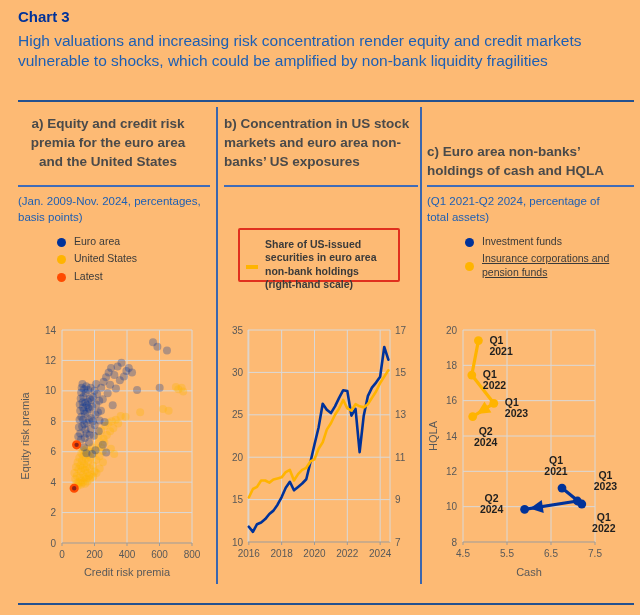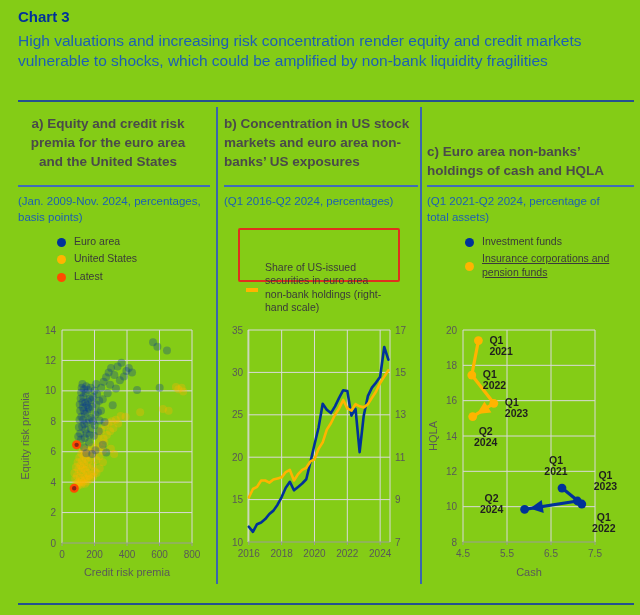--- a/index.html
+++ b/index.html
@@ -1,16 +1,16 @@
 <!DOCTYPE html>
 <html><head>
 <meta charset="utf-8">
 <style>
   html,body{margin:0;padding:0;background:#ffffff;}
-  .page{position:relative;width:640px;height:615px;background:#84cc16;
+  .page{position:relative;width:640px;height:615px;background:#fdba74;
         font-family:"Liberation Sans",sans-serif;overflow:hidden;}
   .abs{position:absolute;}
   .kicker{left:18px;top:8px;font-size:15px;font-weight:bold;color:#003299;}
   .headline{left:18px;top:31px;width:565px;font-size:15.5px;line-height:1.3;color:#1D5FB4;}
   .rule-top{left:18px;top:100px;width:616px;height:2px;background:#24518F;}
   .rule-bottom{left:18px;top:603px;width:616px;height:2px;background:#24518F;}
   .divider{top:107px;width:2px;height:477px;background:#3A66AE;}
   .panel-title{top:114px;font-size:13.5px;font-weight:bold;color:#4A4A4A;line-height:1.42;}
   .title-rule{top:185px;height:2px;background:#3F6CB8;}
   .panel-sub{top:194px;font-size:11.5px;color:#1D5FB4;line-height:1.35;}
@@ -35,41 +35,40 @@
 
   <div class="abs panel-title" style="left:18px;width:180px;text-align:center;">a) Equity and credit risk premia for the euro area and the United States</div>
   <div class="abs panel-title" style="left:224px;width:196px;">b) Concentration in US stock markets and euro area non-banks’ US exposures</div>
   <div class="abs panel-title" style="left:427px;width:200px;margin-top:28px;">c) Euro area non-banks’ holdings of cash and HQLA</div>
 
   <div class="abs title-rule" style="left:18px;width:192px;"></div>
   <div class="abs title-rule" style="left:224px;width:194px;"></div>
   <div class="abs title-rule" style="left:427px;width:207px;"></div>
 
   <div class="abs panel-sub" style="left:18px;width:188px;">(Jan. 2009-Nov. 2024, percentages, basis points)</div>
-  <div class="abs panel-sub" style="left:224px;width:192px;">(Q1 2016-Q2 2024, percentages)</div>
   <div class="abs panel-sub" style="left:427px;width:196px;">(Q1 2021-Q2 2024, percentage of total assets)</div>
 
   <div class="abs" style="left:57px;top:235px;">
     <div class="leg-row">
       <span class="leg-dot" style="background:#003299;"></span>
       <span class="leg-txt">Euro area</span>
     </div>
     <div class="leg-row">
       <span class="leg-dot" style="background:#FFB400;"></span>
       <span class="leg-txt">United States</span>
     </div>
     <div class="leg-row">
       <span class="leg-dot" style="background:#FF4B00;"></span>
       <span class="leg-txt">Latest</span>
     </div>
   </div>
 
   <div class="abs hl-box"></div>
   <div class="abs" style="left:246px;top:234px;width:146px;">
-    <div class="leg-row" style="margin-top:27px;">
+    <div class="leg-row" style="margin-top:4px;font-weight:bold;">
       <span class="leg-dash" style="background:#FFB400;"></span>
       <span class="leg-txt" style="width:126px;">Share of US-issued securities in euro area non-bank holdings (right-hand scale)</span>
     </div>
   </div>
 
   <div class="abs" style="left:465px;top:235px;">
     <div class="leg-row">
       <span class="leg-dot" style="background:#003299;"></span>
       <span class="leg-txt">Investment funds</span>
     </div>

